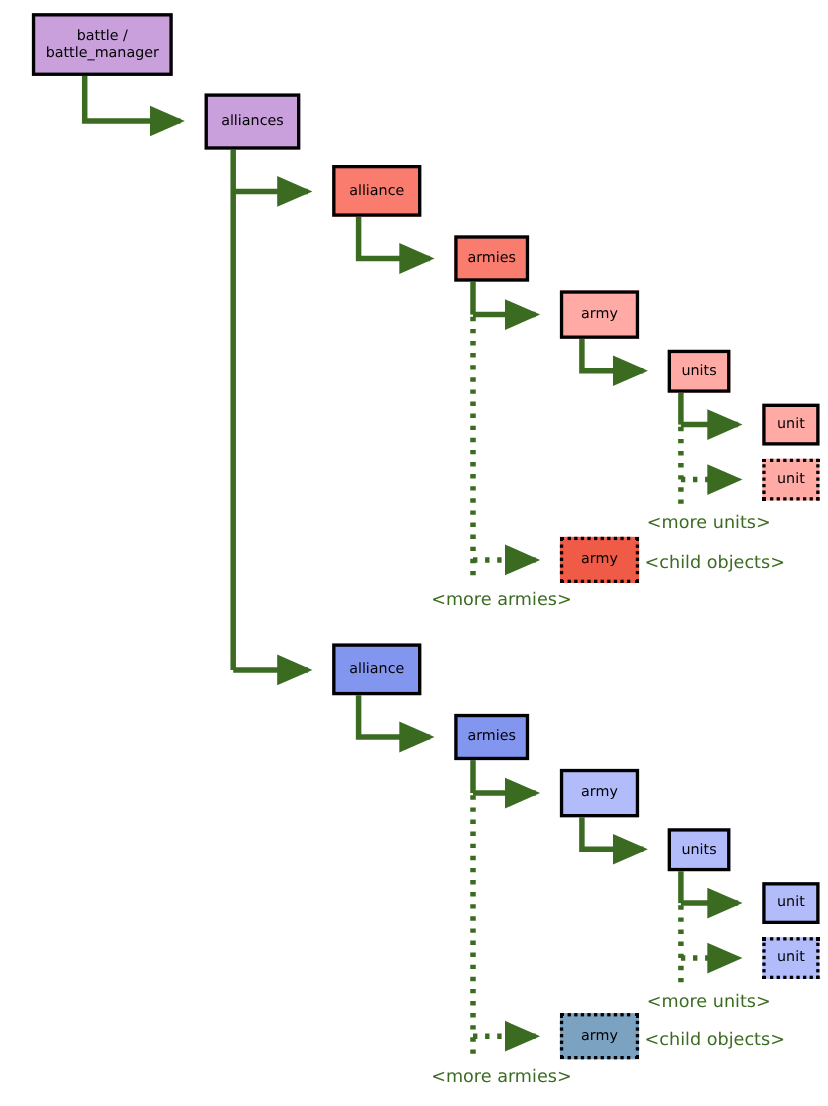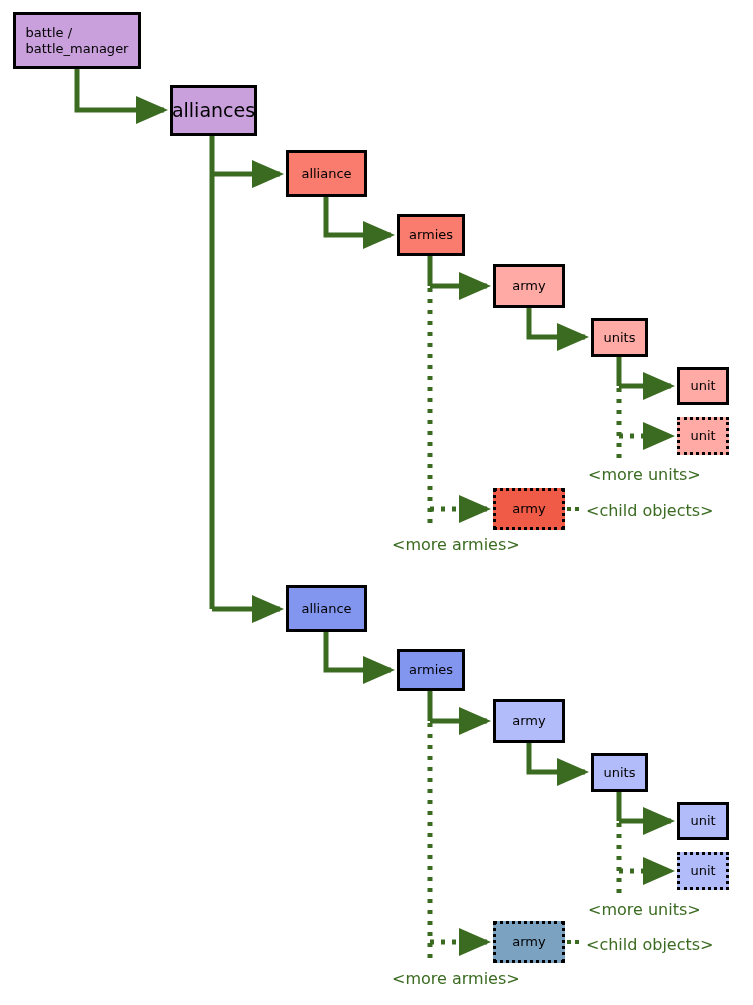--- a/index.html
+++ b/index.html
@@ -25,25 +25,26 @@
     width: 753px;
     height: 1005px;
     pointer-events: none;
   }
   .node {
     position: absolute;
     box-sizing: border-box;
     display: flex;
     align-items: center;
     justify-content: center;
-    text-align: left;
+    text-align: center;
     color: #000000;
     line-height: 1.18;
     white-space: pre-line;
     z-index: 5;
+    margin-left: 16px;
   }
   .node.solid {
     border: 3px solid #000000;
   }
   .node.dotted {
     border: 3px dotted #000000;
   }
   .edge-label {
     position: absolute;
     color: #3b6b21;
@@ -123,21 +124,21 @@
       <path d="M619,871 L671,871" fill="none" stroke="#3b6b21" stroke-width="5" stroke-dasharray="4 7" stroke-linecap="butt" marker-end="url(#arrowhead)"></path>
     </g>
 
     <g>
       <path d="M567,942 L582,942" fill="none" stroke="#3b6b21" stroke-width="4" stroke-dasharray="4 4" stroke-linecap="butt"></path>
     </g>
   </svg>
 
   <div class="node solid" style="left: 13px; top: 12px; width: 128px; height: 57px; background: rgb(201, 160, 220); font-size: 13px;">battle /
 battle_manager</div>
-  <div class="node solid" style="left: 170px; top: 85px; width: 87px; height: 51px; background: rgb(201, 160, 220); font-size: 19px;">alliances</div>
+  <div class="node solid" style="left: 170px; top: 85px; width: 87px; height: 51px; background: rgb(201, 160, 220); font-size: 13px;">alliances</div>
   <div class="node solid" style="left: 286px; top: 150px; width: 81px; height: 47px; background: rgb(249, 124, 110); font-size: 13px;">alliance</div>
   <div class="node solid" style="left: 397px; top: 214px; width: 68px; height: 42px; background: rgb(249, 124, 110); font-size: 13px;">armies</div>
   <div class="node solid" style="left: 493px; top: 264px; width: 72px; height: 44px; background: rgb(255, 170, 165); font-size: 13px;">army</div>
   <div class="node solid" style="left: 591px; top: 318px; width: 57px; height: 39px; background: rgb(255, 170, 165); font-size: 13px;">units</div>
   <div class="node solid" style="left: 677px; top: 367px; width: 52px; height: 38px; background: rgb(255, 170, 165); font-size: 13px;">unit</div>
   <div class="node dotted" style="left: 677px; top: 417px; width: 52px; height: 38px; background: rgb(255, 170, 165); font-size: 13px;">unit</div>
   <div class="node dotted" style="left: 493px; top: 488px; width: 72px; height: 42px; background: rgb(239, 91, 71); font-size: 13px;">army</div>
   <div class="node solid" style="left: 286px; top: 585px; width: 81px; height: 47px; background: rgb(130, 150, 240); font-size: 13px;">alliance</div>
   <div class="node solid" style="left: 397px; top: 649px; width: 68px; height: 42px; background: rgb(130, 150, 240); font-size: 13px;">armies</div>
   <div class="node solid" style="left: 493px; top: 699px; width: 72px; height: 44px; background: rgb(178, 188, 251); font-size: 13px;">army</div>

